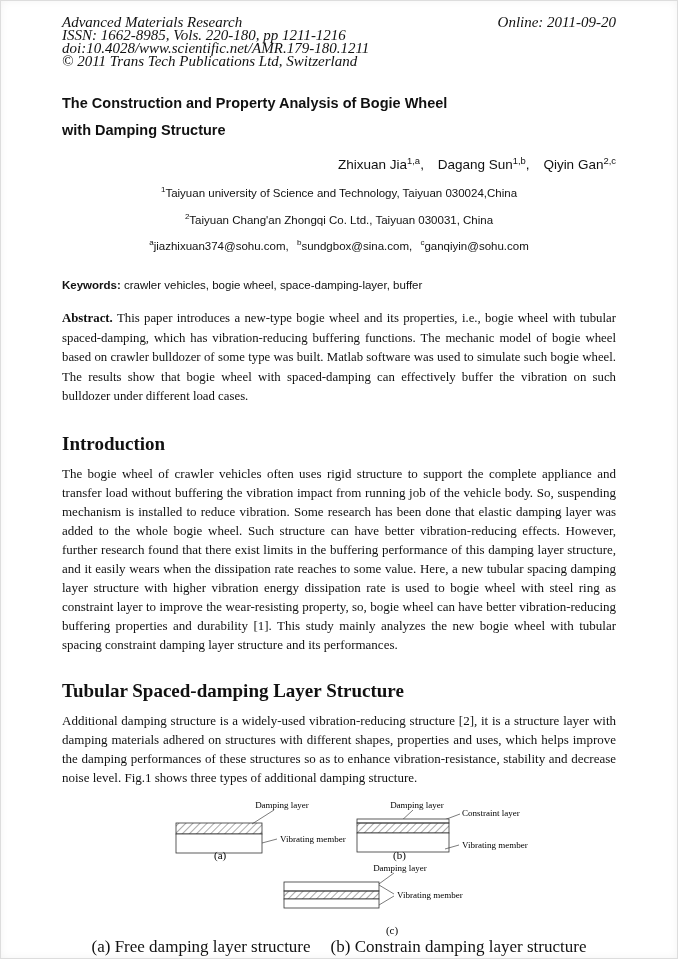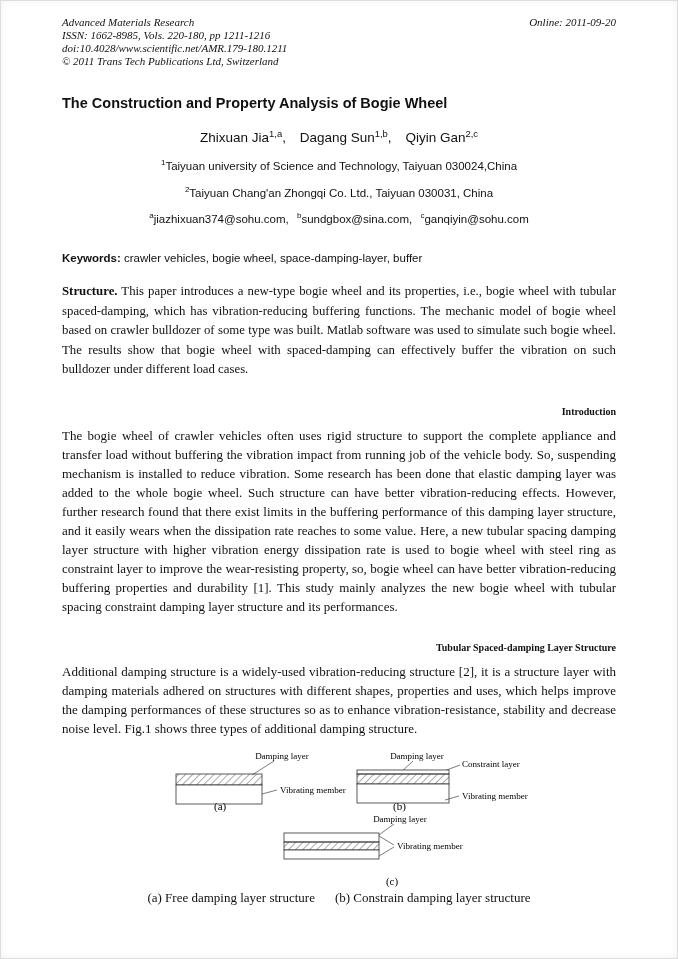--- a/index.html
+++ b/index.html
@@ -8,57 +8,57 @@
   .page {
     position:relative; width:678px; height:959px; margin:0 auto;
     background:#ffffff;
     box-shadow: inset 0 0 0 1px #dddddd, inset 0 0 10px rgba(0,0,0,0.06);
     overflow:hidden;
   }
   .content { position:absolute; left:62px; top:16px; width:554px; }
 
   
   .hdr { display:flex; justify-content:space-between; align-items:flex-start;
-         font-style:italic; font-size:11px; line-height:13px; }
+         font-style:italic; font-size:15px; line-height:13px; }
   .hdr-left div { white-space:nowrap; }
 
   
   .title { margin-top:22px; text-align:left; font-family:"Liberation Sans", sans-serif;
            font-weight:bold; font-size:14.5px; line-height:27px; }
-  .authors { margin-top:13px; text-align:center; font-family:"Liberation Sans", sans-serif;
+  .authors { margin-top:13px; text-align:right; font-family:"Liberation Sans", sans-serif;
              font-size:13.5px; }
   .authors .author { margin-right:10px; }
   .authors .author:last-child { margin-right:0; }
   sup { font-size:70%; line-height:0; }
 
   .affil { margin-top:15px; text-align:center; font-family:"Liberation Sans", sans-serif;
            font-size:11.5px; }
   .emails { margin-top:14px; text-align:center; font-family:Liberation Sans, sans-serif;
             font-size:11.5px; }
   .emails .email-group { margin-right:5px; }
   .emails .email-group:last-child { margin-right:0; }
 
   
   .keywords { margin-top:27px; font-family:"Liberation Sans", sans-serif; font-size:11.5px; }
   .keywords b { font-weight:bold; }
 
   
   .para { margin-top:18px; font-size:12.8px; line-height:19.5px; text-align:justify; }
-  .heading { margin-top:26px; font-weight:bold; font-size:10px;text-align:right; }
+  .heading { margin-top:26px; font-weight:bold; font-size:19px; }
   .section-para { margin-top:9px; font-size:13px; line-height:19px; text-align:justify; }
 
   
   .figure { position:relative; margin-top:12px; height:140px; }
   .subfig { position:absolute; }
   .subfig-a { left:112px; top:0; }
   .subfig-b { left:293px; top:0; }
   .subfig-c { left:220px; top:63px; }
   svg text { font-family:"Liberation Serif", serif; }
 
-  .cap-line { text-align:center; font-size:13px; line-height:16px; }
+  .cap-line { text-align:center; font-size:17px; line-height:16px; }
   .cap-gap { display:inline-block; width:20px; }
   .fig-gap { display:inline-block; width:16px; }
 </style>
 </head>
 <body>
 
 <div class="page">
   <div class="content">
 
     <div class="hdr">
@@ -66,20 +66,21 @@
         <div>Advanced Materials Research</div>
         <div>ISSN: 1662-8985, Vols. 220-180, pp 1211-1216</div>
         <div>doi:10.4028/www.scientific.net/AMR.179-180.1211</div>
         <div>© 2011 Trans Tech Publications Ltd, Switzerland</div>
       </div>
       <div class="hdr-right">Online: 2011-09-20</div>
     </div>
 
     <div class="title">
       <div>The Construction and Property Analysis of Bogie Wheel</div>
+      <div>with Damping Structure</div>
     </div>
 
     <div class="authors">
       <span class="author"><span>Zhixuan Jia</span><sup>1,a</sup><span>,</span></span>
       <span class="author"><span>Dagang Sun</span><sup>1,b</sup><span>,</span></span>
       <span class="author"><span>Qiyin Gan</span><sup>2,c</sup><span></span></span>
     </div>
 
     <div class="affil"><sup>1</sup><span>Taiyuan university of Science and Technology, Taiyuan 030024,China</span></div>
     <div class="affil"><sup>2</sup><span>Taiyuan Chang'an Zhongqi Co. Ltd., Taiyuan 030031, China</span></div>
@@ -89,21 +90,21 @@
       <span class="email-group"><sup>b</sup><span>sundgbox@sina.com,</span></span>
       <span class="email-group"><sup>c</sup><span>ganqiyin@sohu.com</span></span>
     </div>
 
     <div class="keywords">
       <b>Keywords:</b>
       <span>crawler vehicles, bogie wheel, space-damping-layer, buffer</span>
     </div>
 
     <p class="para">
-      <b>Structure.</b>
+      <b>Abstract.</b>
       <span>This paper introduces a new-type bogie wheel and its properties, i.e., bogie wheel with tubular spaced-damping, which has vibration-reducing buffering functions. The mechanic model of bogie wheel based on crawler bulldozer of some type was built. Matlab software was used to simulate such bogie wheel. The results show that bogie wheel with spaced-damping can effectively buffer the vibration on such bulldozer under different load cases.</span>
     </p>
 
     <div class="heading">Introduction</div>
     <p class="section-para">The bogie wheel of crawler vehicles often uses rigid structure to support the complete appliance and transfer load without buffering the vibration impact from running job of the vehicle body. So, suspending mechanism is installed to reduce vibration. Some research has been done that elastic damping layer was added to the whole bogie wheel. Such structure can have better vibration-reducing effects. However, further research found that there exist limits in the buffering performance of this damping layer structure, and it easily wears when the dissipation rate reaches to some value. Here, a new tubular spacing damping layer structure with higher vibration energy dissipation rate is used to bogie wheel with steel ring as constraint layer to improve the wear-resisting property, so, bogie wheel can have better vibration-reducing buffering properties and durability [1]. This study mainly analyzes the new bogie wheel with tubular spacing constraint damping layer structure and its performances.</p>
 
     <div class="heading">Tubular Spaced-damping Layer Structure</div>
     <p class="section-para">Additional damping structure is a widely-used vibration-reducing structure [2], it is a structure layer with damping materials adhered on structures with different shapes, properties and uses, which helps improve the damping performances of these structures so as to enhance vibration-resistance, stability and decrease noise level. Fig.1 shows three types of additional damping structure.</p>
 
     <div class="figure">

